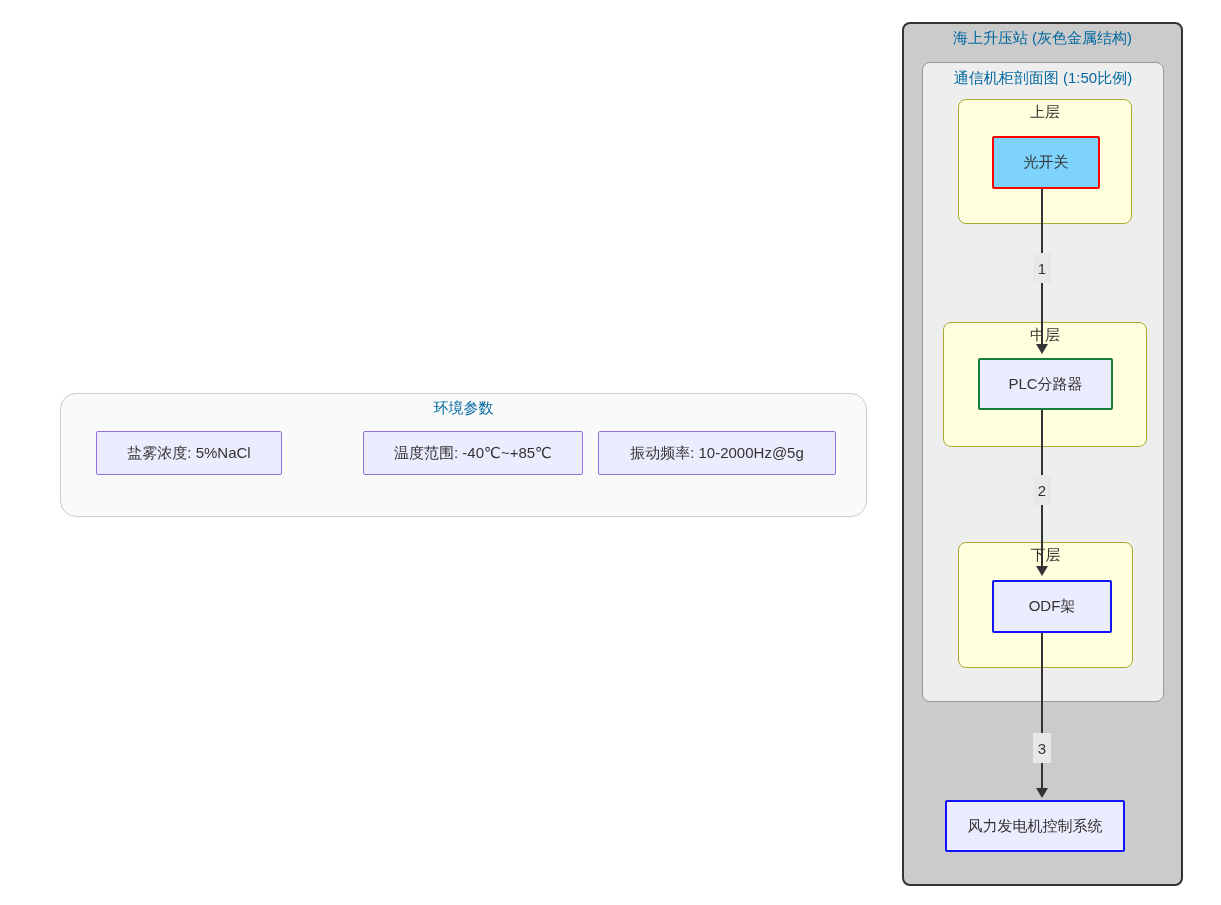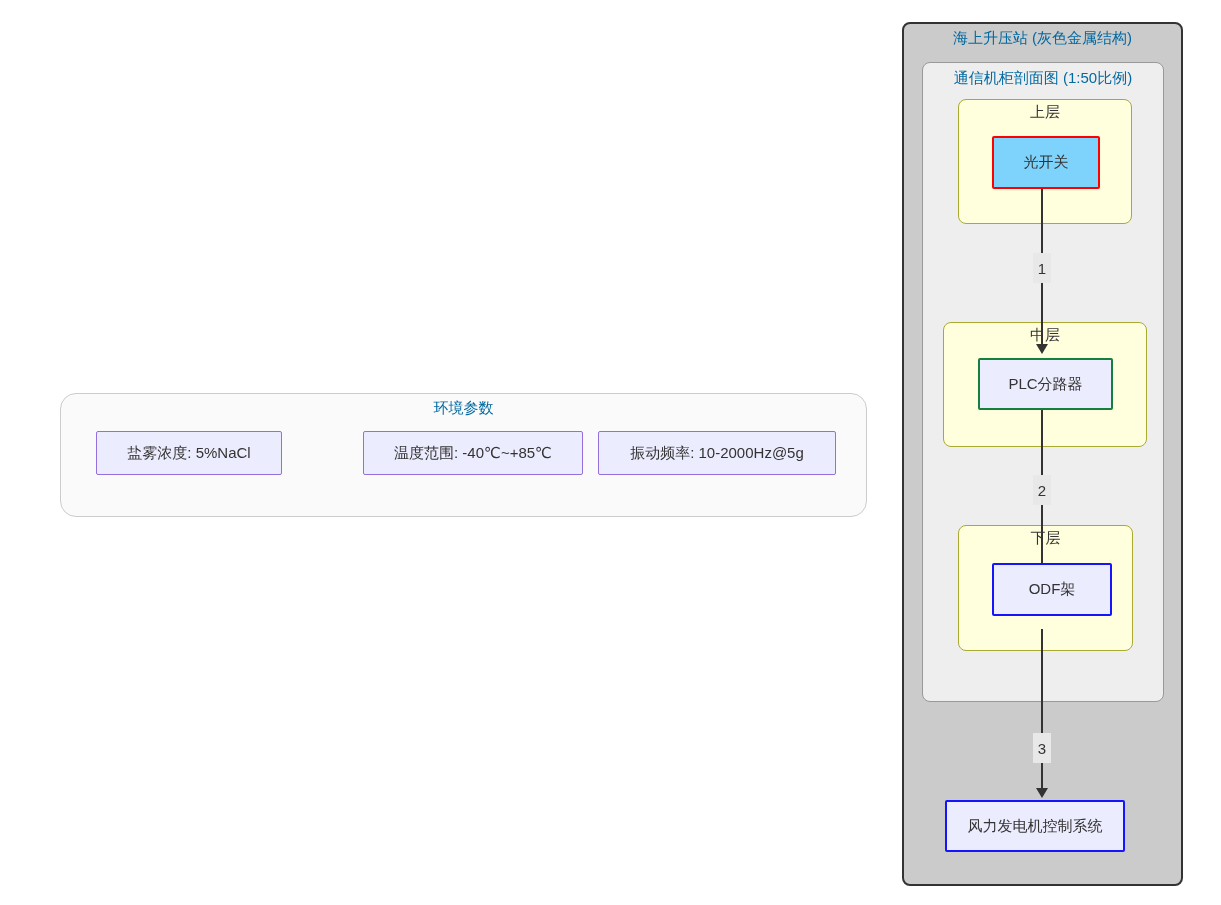--- a/index.html
+++ b/index.html
@@ -67,21 +67,21 @@
   }
   .layer-title {
     position: absolute;
     left: 0; right: 0; top: 3px;
     text-align: center;
     font-size: 15px;
     white-space: nowrap;
   }
   .layer-upper  { left: 35px; top: 36px;  width: 174px; height: 125px; }
   .layer-middle { left: 20px; top: 259px; width: 204px; height: 125px; }
-  .layer-lower  { left: 35px; top: 462px; width: 175px; height: 126px; }
+  .layer-lower  { left: 35px; top: 479px; width: 175px; height: 126px; }
 
   .node {
     position: absolute;
     display: flex; align-items: center; justify-content: center;
     font-size: 15px;
     border-radius: 2px;
     white-space: nowrap;
     z-index: 3;
   }
   .node-optical {

